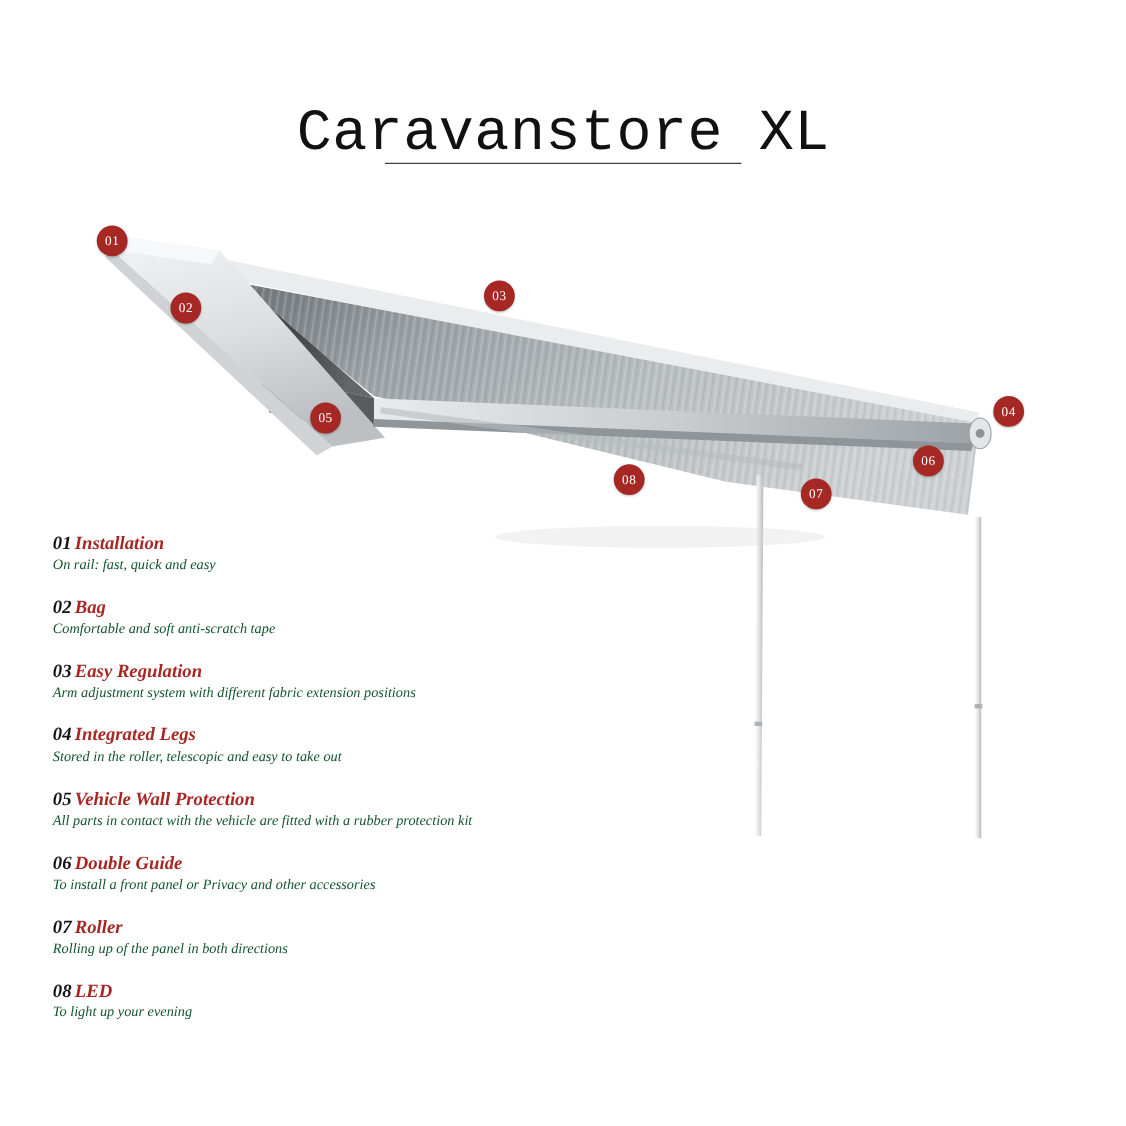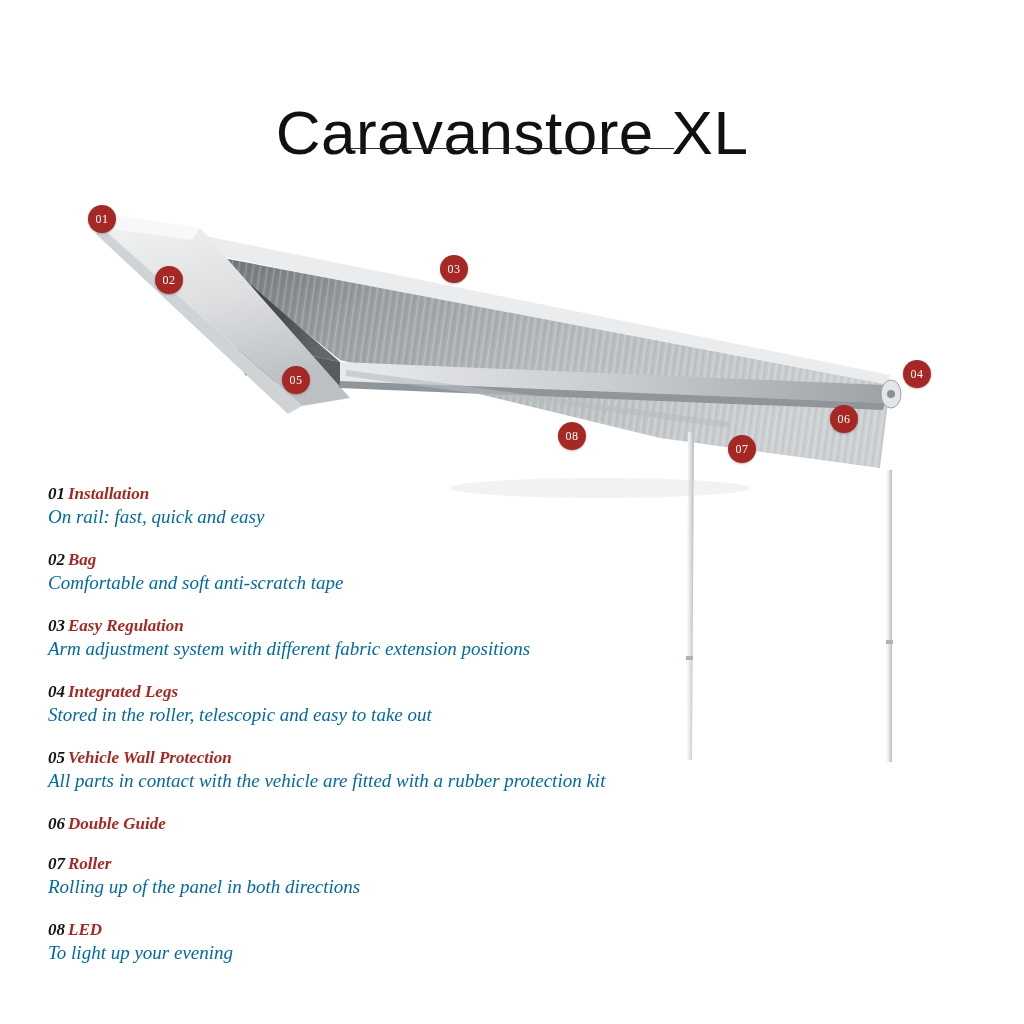--- a/index.html
+++ b/index.html
@@ -18,22 +18,22 @@
 
   
   .title-wrap {
     position: absolute;
     top: 58px;
     left: 0;
     width: 1024px;
     text-align: center;
   }
   .title {
-    font-family: Liberation Sans, sans-serif;
-    font-size: 62px;
+    font-family: Liberation Mono, monospace;
+    font-size: 53px;
     font-weight: 400;
     letter-spacing: 0.5px;
     line-height: 1.05;
     color: #111111;
     display: inline-block;
   }
   .title-rule {
     position: absolute;
     top: 148px;
     left: 350px;
@@ -89,23 +89,23 @@
   .legend-num {
     font-weight: bold;
     color: #141414;
   }
   .legend-title {
     font-weight: bold;
     color: #a62824;
     margin-left: 3px;
   }
   .legend-desc {
-    font-size: 19px;
+    font-size: 13px;
     line-height: 1.3;
-    color: #0369a1;
+    color: #14532d;
     margin-top: 1px;
   }
 </style>
 </head>
 <body>
 
 <div class="title-wrap">
   <h1 class="title">Caravanstore XL</h1>
 </div>
 <div class="title-rule"></div>
@@ -242,20 +242,21 @@
     <div class="legend-head">
       <span class="legend-num">05</span><span class="legend-title">Vehicle Wall Protection</span>
     </div>
     <div class="legend-desc">All parts in contact with the vehicle are fitted with a rubber protection kit</div>
   </div>
 
   <div class="legend-item">
     <div class="legend-head">
       <span class="legend-num">06</span><span class="legend-title">Double Guide</span>
     </div>
+    <div class="legend-desc">To install a front panel or Privacy and other accessories</div>
   </div>
 
   <div class="legend-item">
     <div class="legend-head">
       <span class="legend-num">07</span><span class="legend-title">Roller</span>
     </div>
     <div class="legend-desc">Rolling up of the panel in both directions</div>
   </div>
 
   <div class="legend-item">

